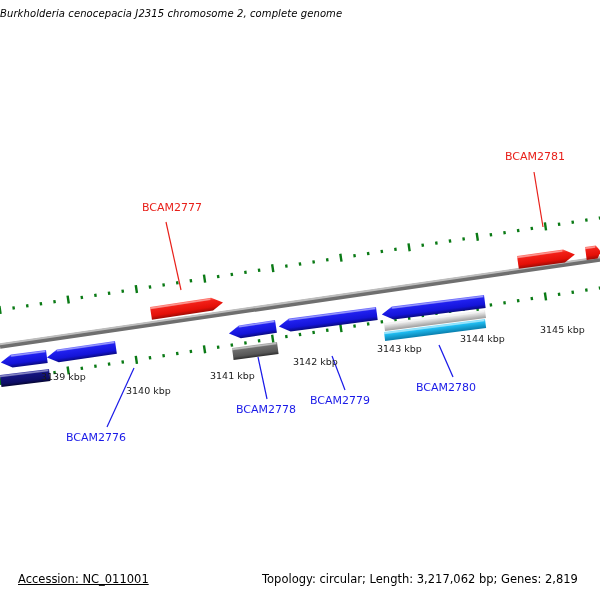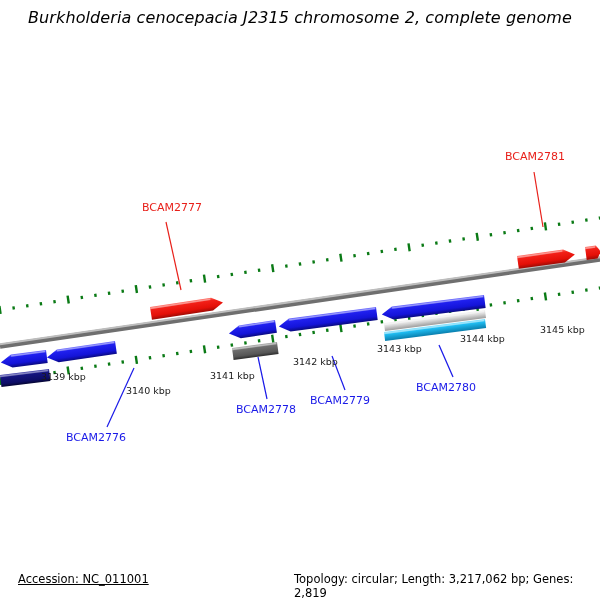--- a/index.html
+++ b/index.html
@@ -13,41 +13,40 @@
     height: 600px;
     background: #ffffff;
     overflow: hidden;
     font-family: "DejaVu Sans", "Liberation Sans", sans-serif;
   }
   #title {
     position: absolute;
     top: 8px;
     left: 0;
     width: 600px;
-    text-align: center;
+    text-align: left;
     font-style: italic;
-    font-size: 16px;
+    font-size: 10px;
     color: #000000;
     letter-spacing: 0.1px;
   }
   #footer-left {
     position: absolute;
     left: 18px;
     top: 572px;
     font-size: 11.5px;
     color: #000000;
     text-decoration: underline;
   }
   #footer-right {
     position: absolute;
     left: 262px;
     top: 572px;
     font-size: 11.5px;
     color: #000000;
-    margin-left: 32px;
   }
   #track-svg {
     position: absolute;
     left: 0;
     top: 0;
   }
   .lbl-red {
     font-family: "DejaVu Sans", "Liberation Sans", sans-serif;
     font-size: 11px;
     fill: #e8201a;

